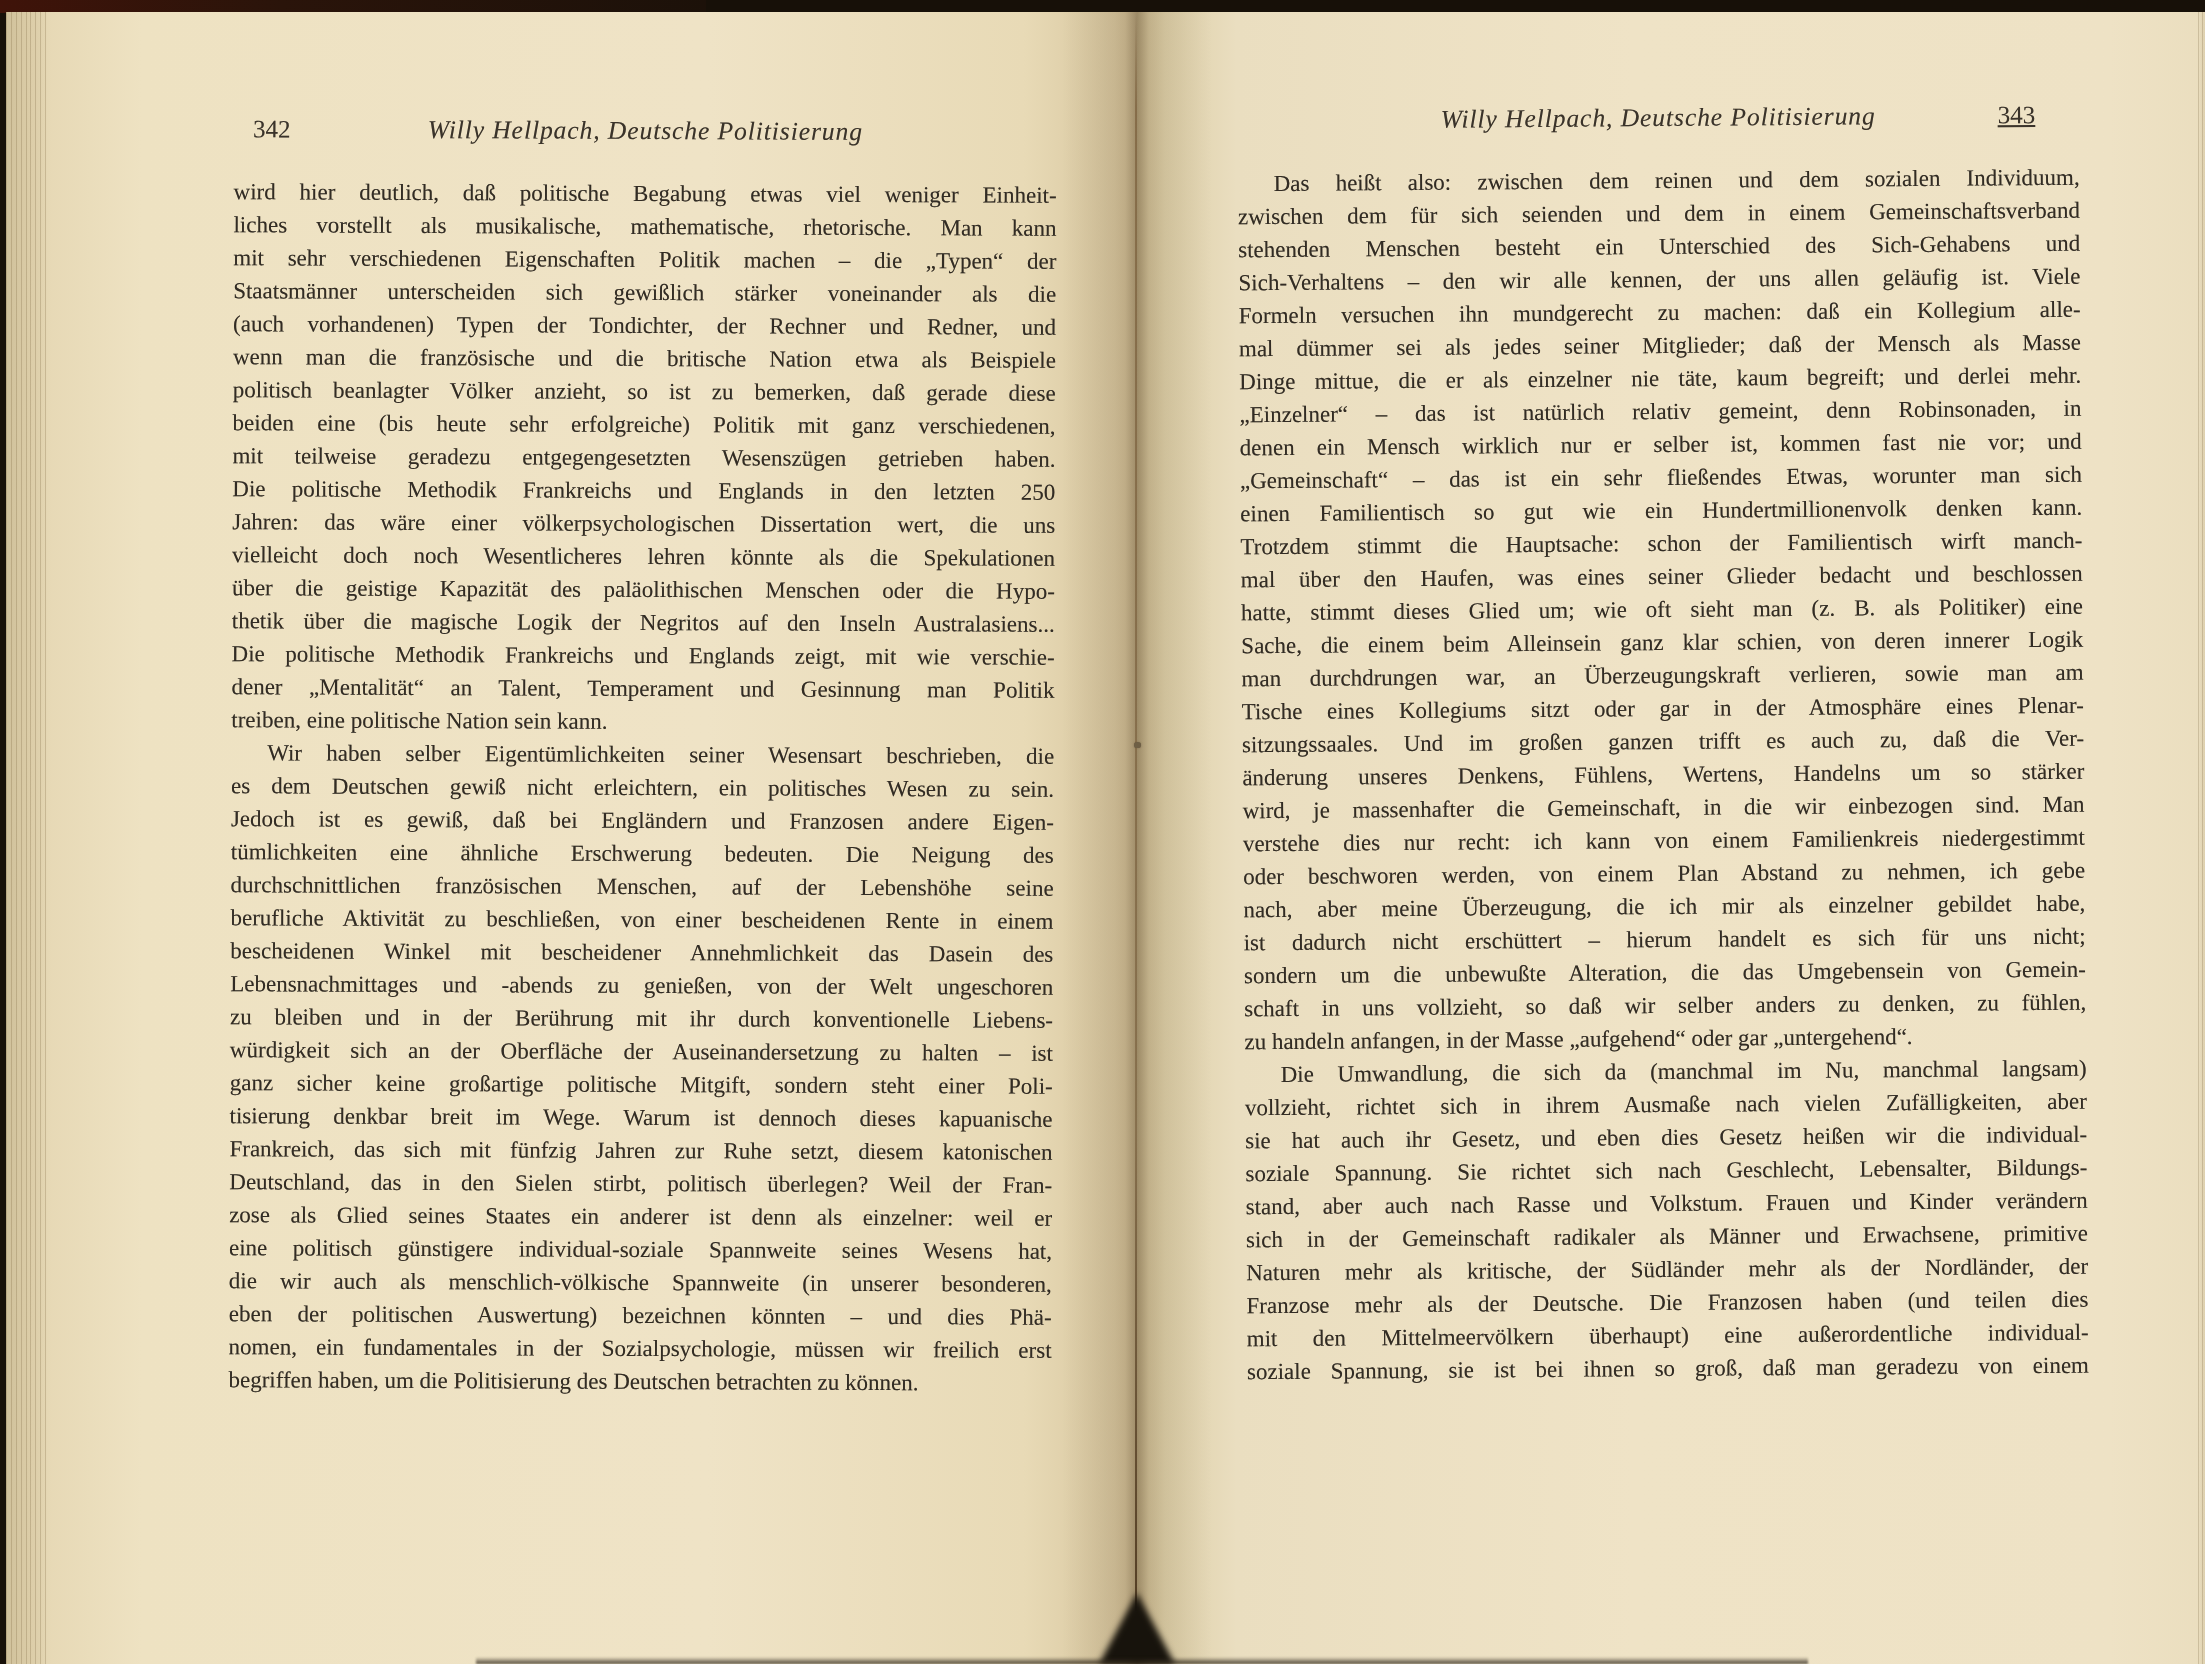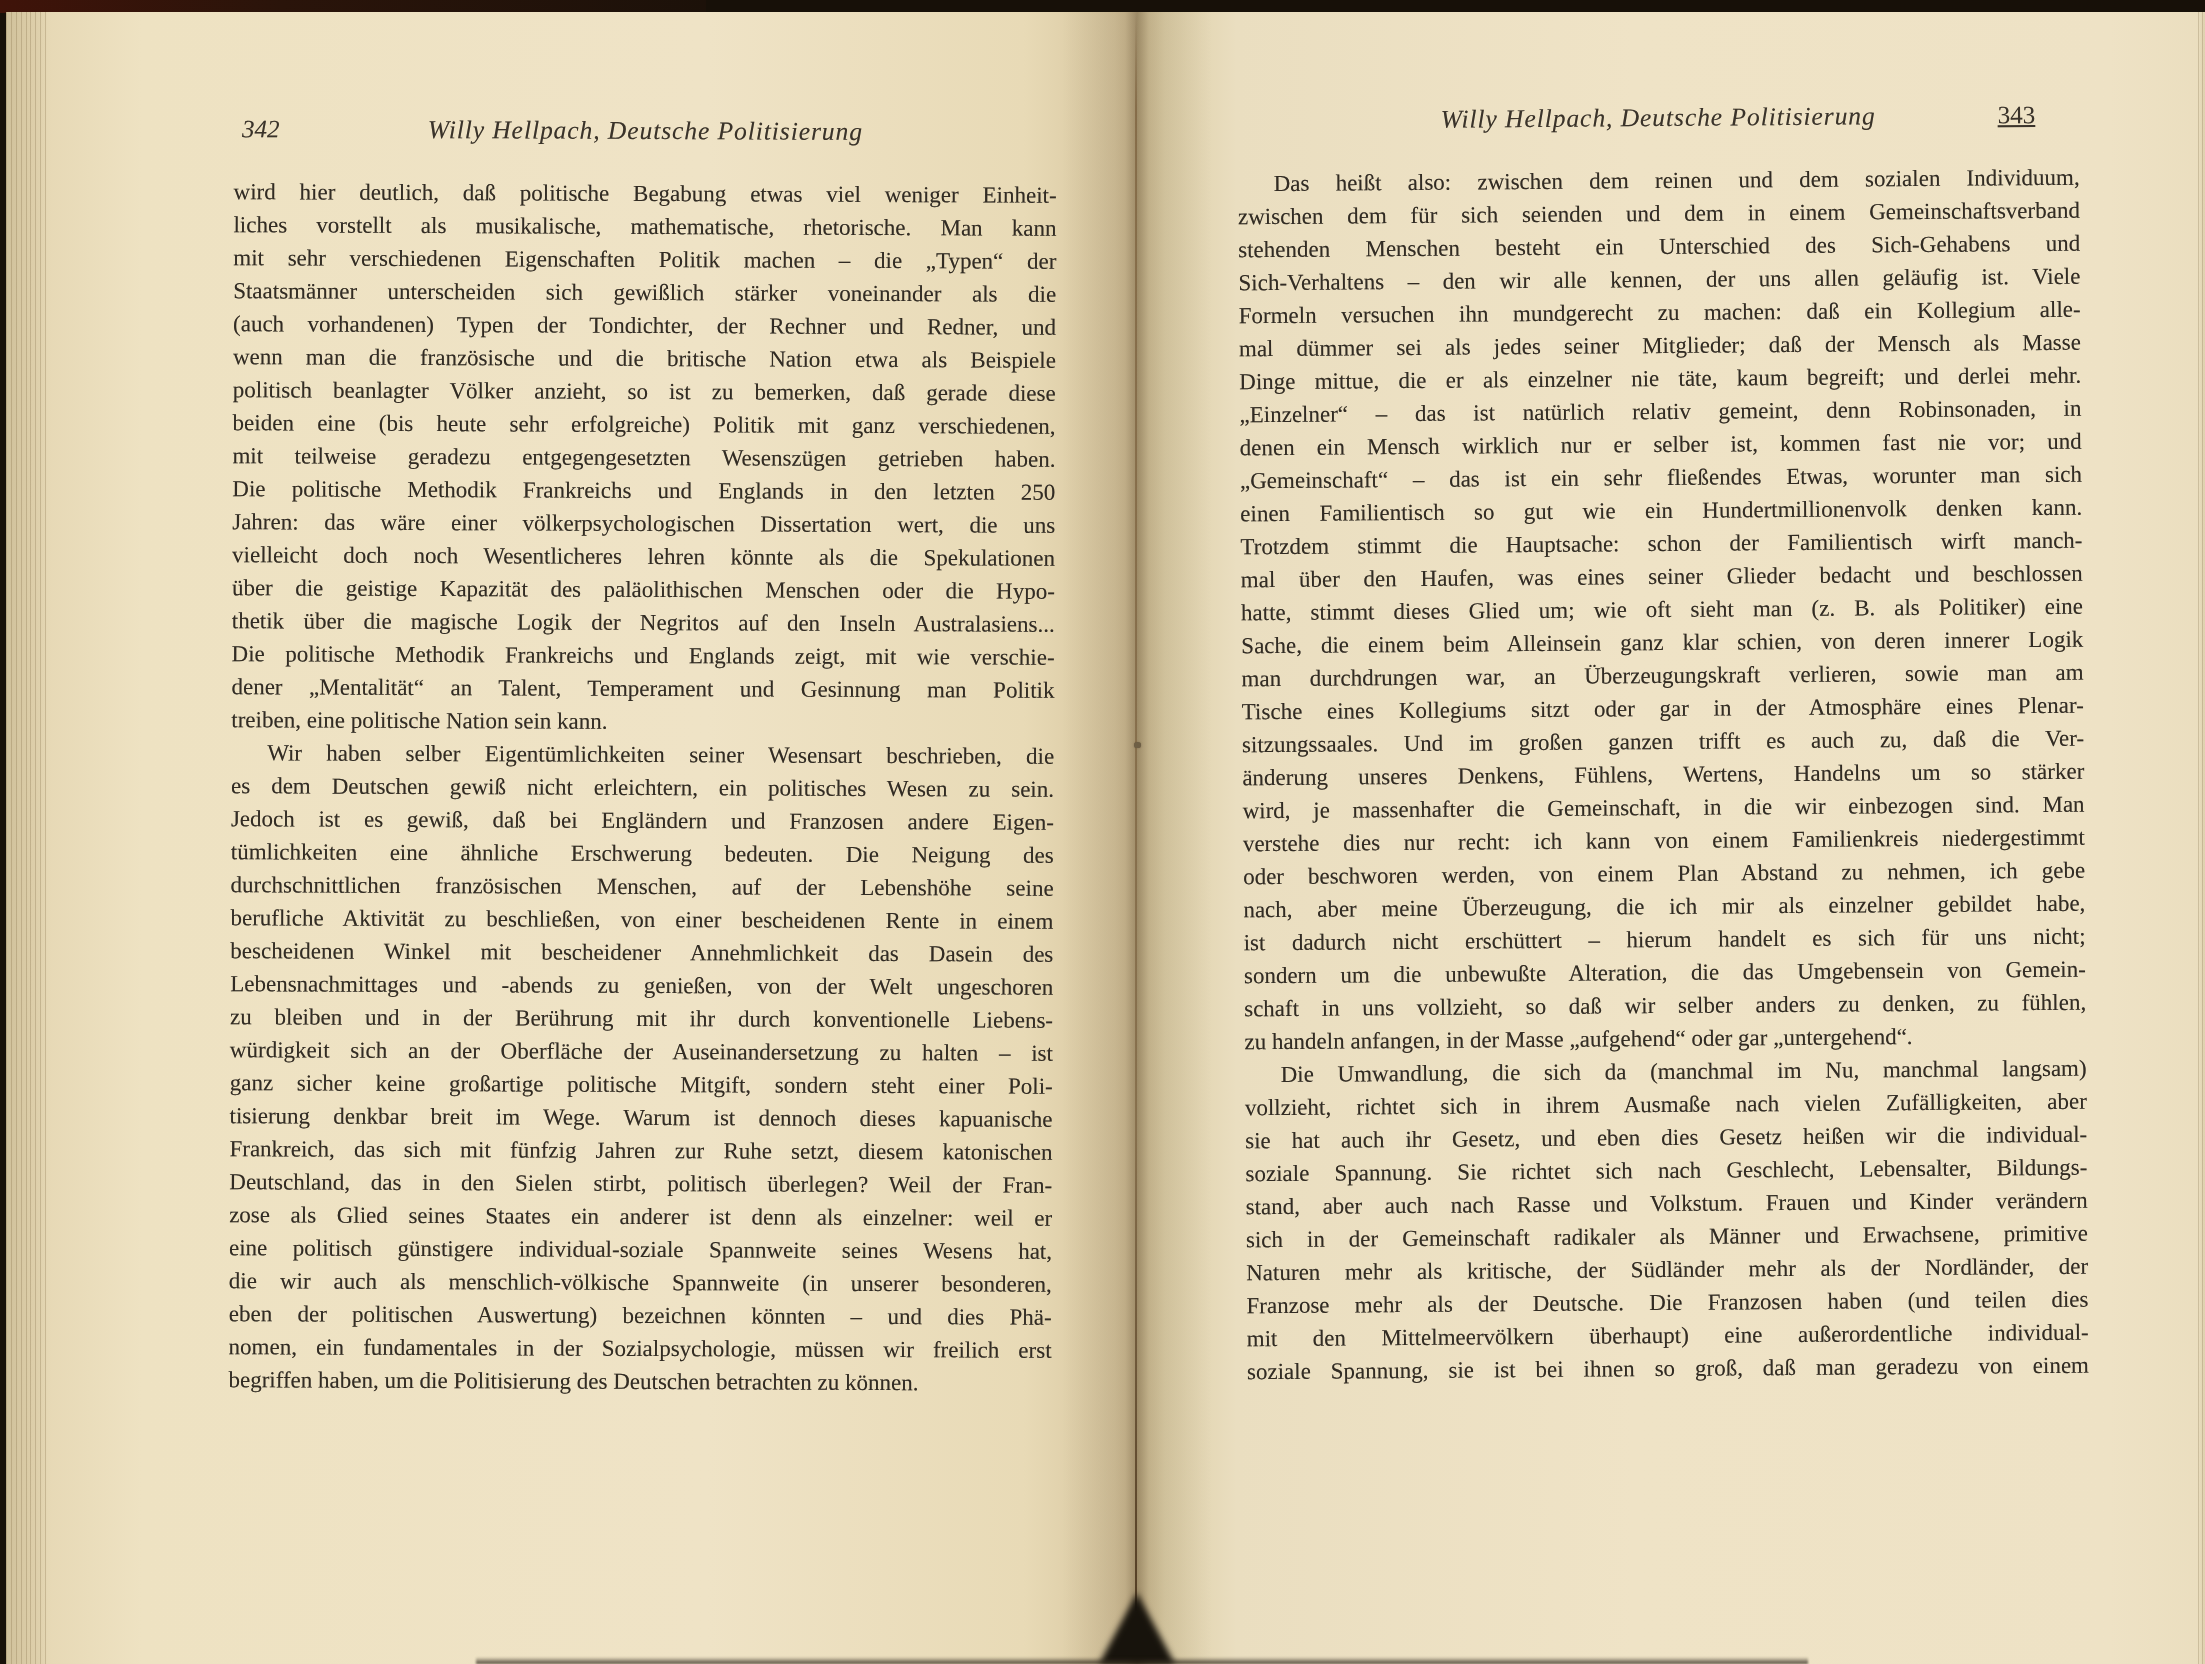--- a/index.html
+++ b/index.html
@@ -63,21 +63,21 @@
   .runhead{position:relative;height:38px;line-height:38px;}
   .runhead-title{
     display:block;text-align:center;font-style:italic;
     font-size:25.6px;letter-spacing:0.9px;color:#3a332a;
     text-shadow:0 0 0.4px rgba(58,51,42,.35);
   }
   .page-number{
     position:absolute;top:0;font-size:25px;font-style:normal;color:#3a332a;
     text-shadow:0 0 0.4px rgba(58,51,42,.3);
   }
-  .page-left  .page-number{left:8px;font-style:italic;}
+  .page-left  .page-number{left:19px;}
   .page-right .page-number{right:44px;text-decoration:underline;}
   .lines{margin-top:27px;font-size:23px;}
   .line{
     height:33px;line-height:33px;
     text-align:justify;text-align-last:justify;
     color:#322c24;text-shadow:0 0 0.4px rgba(50,44,36,.42);
   }
   .line.indent{text-indent:36px;}
   .line.end{text-align-last:left;}
 </style>

